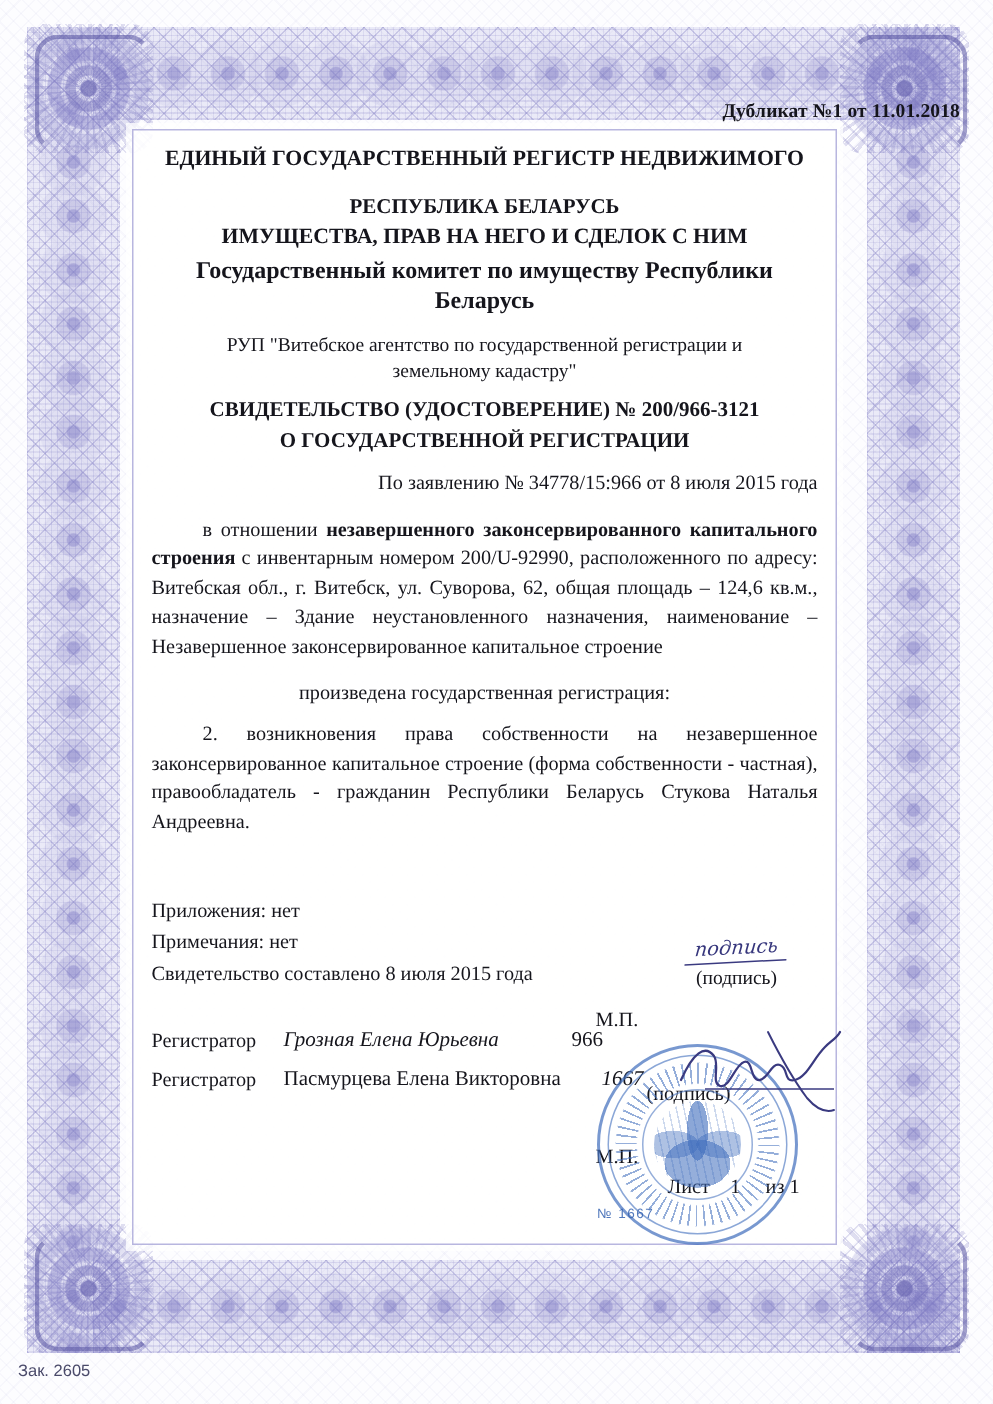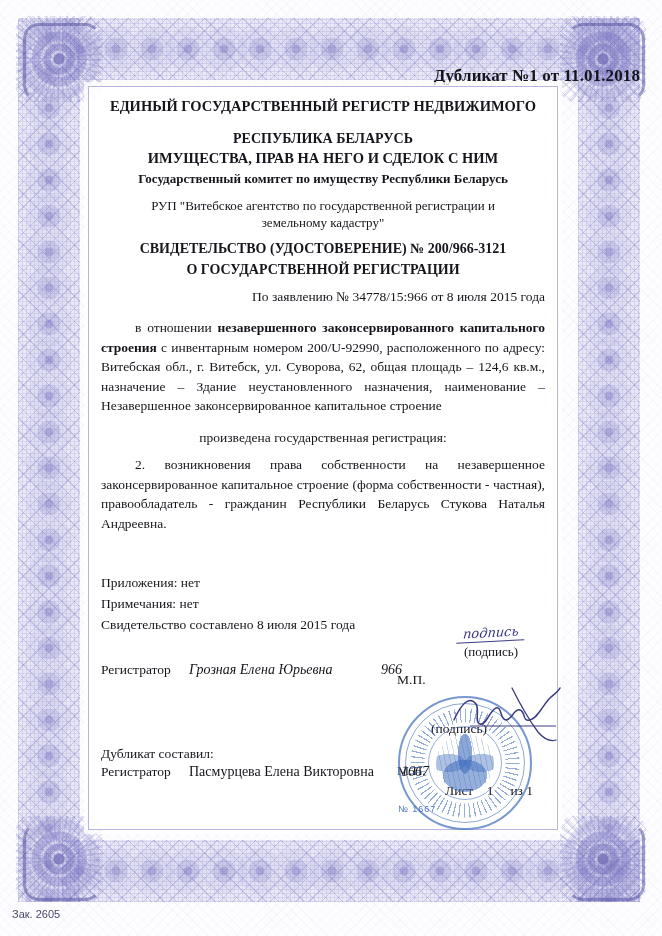--- a/index.html
+++ b/index.html
@@ -128,33 +128,33 @@
     position: absolute;
     left: 12px; top: 8px;
     width: 444px; height: 726px;
   }
 
   
   .dup-line {
     position: absolute;
     right: 22px; top: 66px;
     font-weight: bold;
-    font-size: 17px;
+    font-size: 13px;
     letter-spacing: .1px;
     white-space: nowrap;
     margin-left: 16px;
   }
   .hdr {
     text-align: center;
     font-weight: bold;
     line-height: 1.28;
   }
   .hdr-1 { font-size: 14px; margin-top: 14px; }
   .hdr-2 { font-size: 14.5px; margin-top: 2px; }
-  .hdr-3 { font-size: 13px; margin-top: 3px; }
+  .hdr-3 { font-size: 16px; margin-top: 3px; }
   .sub-org {
     text-align: center;
     font-size: 13px;
     line-height: 1.3;
     margin-top: 10px;
   }
   .hdr-4 { font-size: 14px; margin-top: 9px; }
   .hdr-5 { font-size: 14px; margin-top: 3px; }
   .app-line {
     text-align: right;
@@ -187,21 +187,21 @@
   }
   .b { font-weight: bold; }
 
   .gap-lg { height: 26px; }
 
   
   .sig-row { position: relative; height: 26px; font-size: 13.5px; }
   .sig-label { position: absolute; left: 0; top: 0; }
   .sig-name  { position: absolute; left: 88px; top: 0; font-style: italic; font-size: 14px; }
   .sig-name2 { position: absolute; left: 88px; top: 0; font-size: 14px; }
-  .sig-num   { position: absolute; left: 280px; top: 0; font-style: italic; font-size: 14px; }
+  .sig-num   { position: absolute; left: 280px; top: 0; font-size: 14px; }
   .sig-num2  { position: absolute; left: 300px; top: 0; font-style: italic; font-size: 14px; }
 
   .sig-block { position: absolute; width: 120px; text-align: center; }
   .sig-hand {
     font-family: "DejaVu Serif", serif;
     font-style: italic;
     font-size: 13px;
     color: #36367c;
     border-bottom: 1px solid #3a3a80;
     display: inline-block;
@@ -347,21 +347,20 @@
         <span class="sig-num">966</span>
       </div>
 
       <div class="sig-block" style="left:330px; top:528px;">
         <span class="sig-hand">подпись</span>
         <div class="sig-caption">(подпись)</div>
       </div>
 
       <span class="mp" style="left:296px; top:577px;">М.П.</span>
 
-      <div class="plain-line" style="margin-top:56px;">Дубликат составил:</div>
 
       <div class="sig-row">
         <span class="sig-label">Регистратор</span>
         <span class="sig-name2">Пасмурцева Елена Викторовна</span>
         <span class="sig-num2">1667</span>
       </div>
 
       <span class="mp" style="left:330px; top:626px;">(подпись)</span>
 
       <span class="mp" style="left:296px; top:668px;">М.П.</span>

